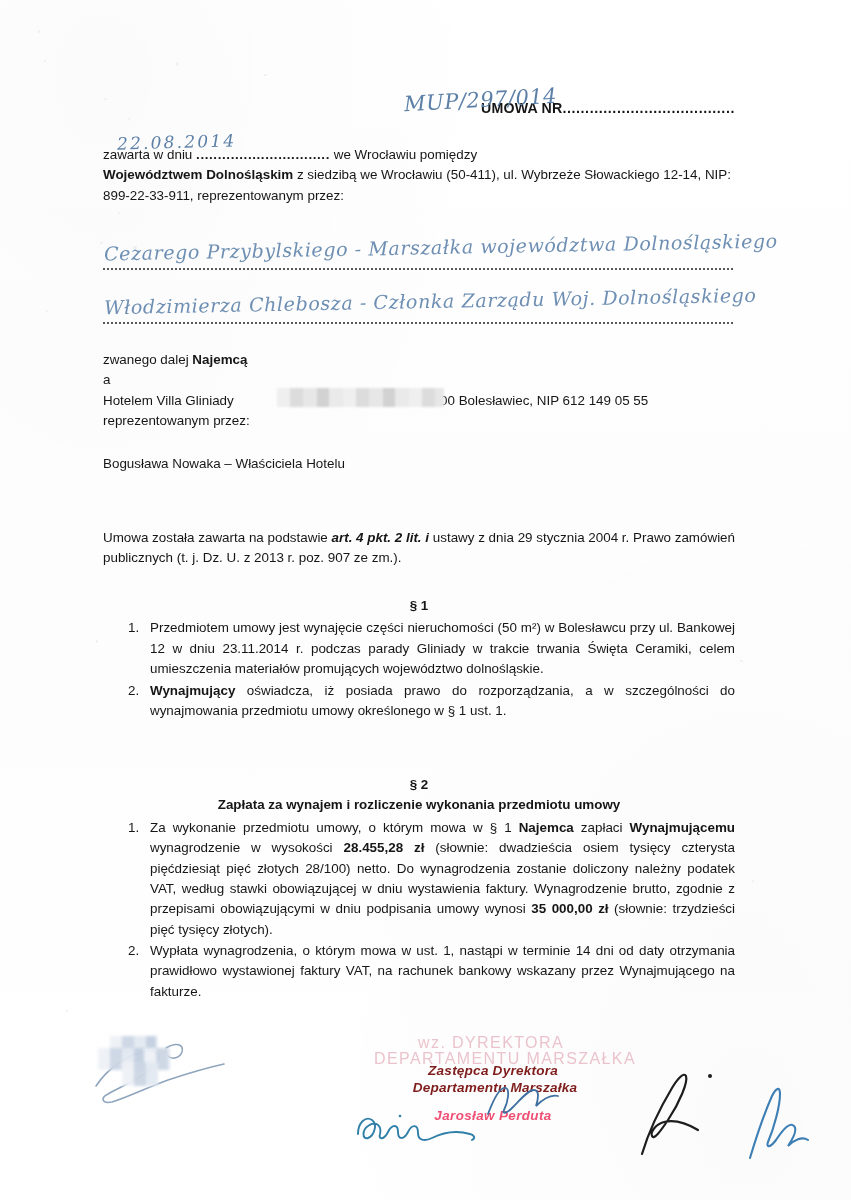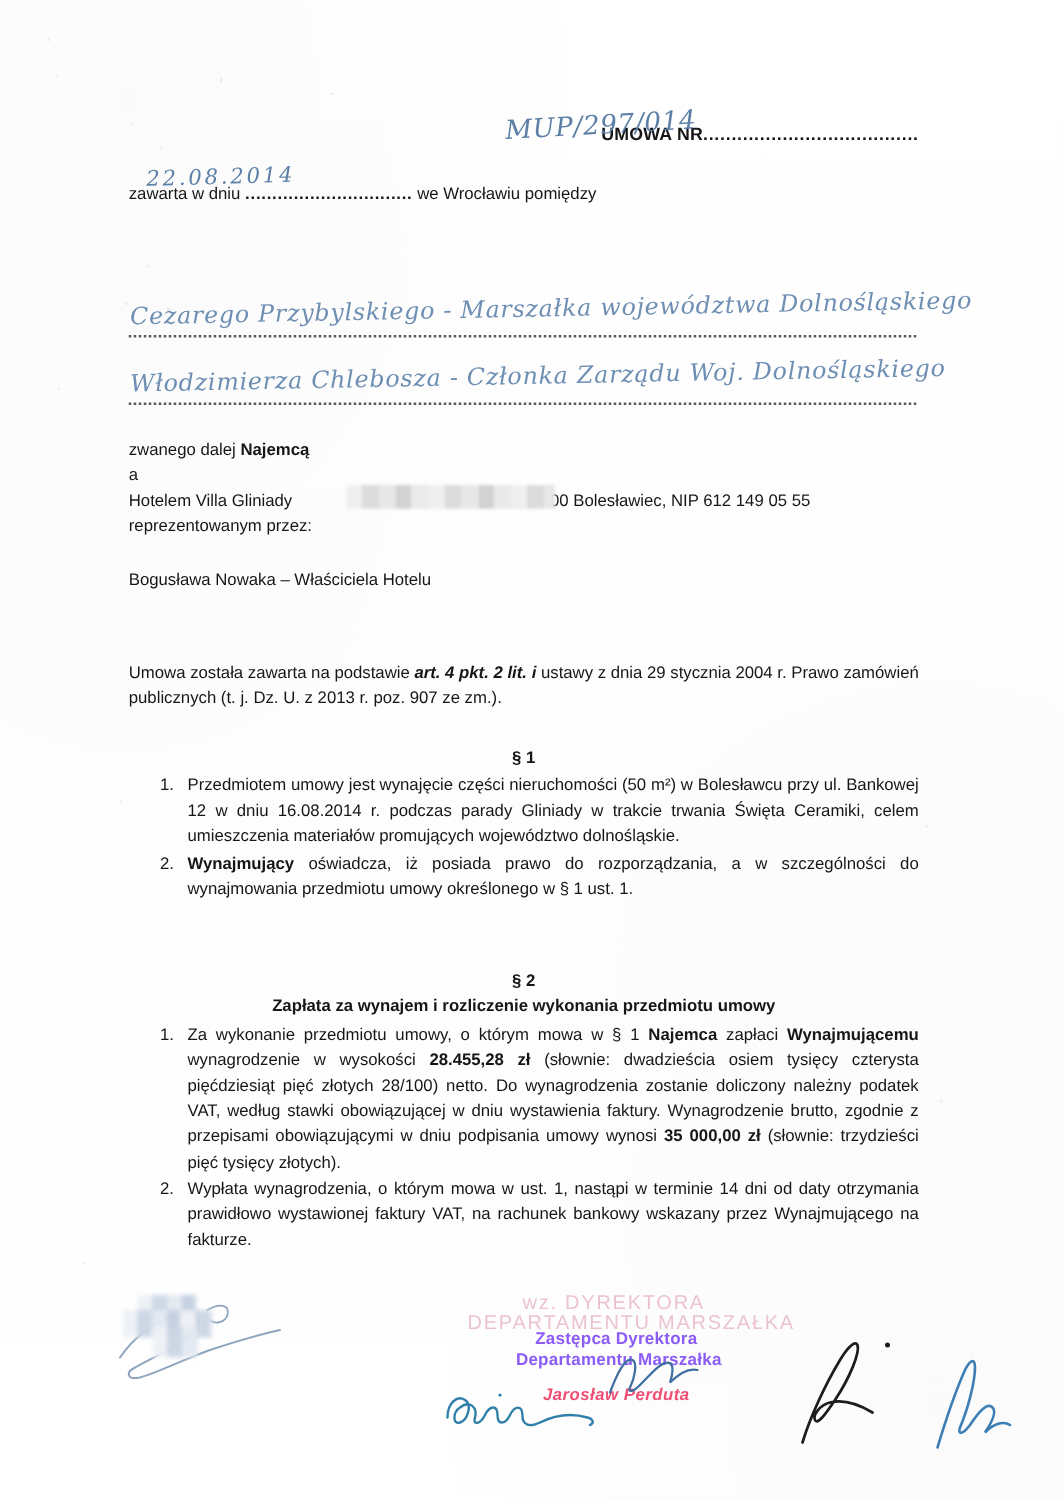--- a/index.html
+++ b/index.html
@@ -145,24 +145,25 @@
     text-align: center;
     white-space: nowrap;
   }
   .stamp-faint {
     color: #e8b9c4;
     font-size: 16px;
     letter-spacing: 1.4px;
     opacity: .85;
   }
   .stamp-main {
-    color: #8b5cf6;
+    color: #7f1d1d;
     font-weight: bold;
     font-size: 13.6px;
     letter-spacing: .2px;
+    font-style: italic;
   }
   .stamp-name {
     color: #ef4f74;
     font-style: italic;
     font-weight: bold;
     font-size: 13.4px;
     letter-spacing: .4px;
   }
   .sig-svg { position: absolute; }
 </style>
@@ -192,20 +193,23 @@
     <div class="title-line">
       <span>UMOWA NR</span><span class="dotfill">......................................</span>
     </div>
 
     <div class="blk" style="top:145px;">
       <p>
         <span>zawarta w dniu</span>
         <span class="dotfill">...............................</span>
         <span>we Wrocławiu pomiędzy</span>
       </p>
+      <p>
+        <span class="b">Województwem Dolnośląskim</span><span> z siedzibą we Wrocławiu (50-411), ul. Wybrzeże Słowackiego 12-14, NIP: 899-22-33-911, reprezentowanym przez:</span>
+      </p>
     </div>
 
     <div class="hand-underline" style="left:0px;top:268px;width:630px;"></div>
     <div class="hand-underline" style="left:0px;top:322px;width:630px;"></div>
 
     <div class="blk" style="top:350px;">
       <p>
         <span>zwanego dalej </span><span class="b">Najemcą</span>
       </p>
       <p>a</p>
@@ -223,21 +227,21 @@
     <div class="blk just" style="top:528px;">
       <p>
         <span>Umowa została zawarta na podstawie </span><span class="bi">art. 4 pkt. 2 lit. i</span><span> ustawy z dnia 29 stycznia 2004 r. Prawo zamówień publicznych (t. j. Dz. U. z 2013 r. poz. 907 ze zm.).</span>
       </p>
     </div>
 
     <div class="blk" style="top:596px;">
       <p class="ctr b">§ 1</p>
       <div style="position:relative;padding-left:47px;margin-top:2px;">
         <span style="position:absolute;left:25px;top:0;">1.</span>
-        <p class="just">Przedmiotem umowy jest wynajęcie części nieruchomości (50 m²) w Bolesławcu przy ul. Bankowej 12 w dniu 16.08.2014 r. podczas parady Gliniady w trakcie trwania Święta Ceramiki, celem umieszczenia materiałów promujących województwo dolnośląskie.</p>
+        <p class="just">Przedmiotem umowy jest wynajęcie części nieruchomości (50 m²) w Bolesławcu przy ul. Bankowej 12 w dniu 23.11.2014 r. podczas parady Gliniady w trakcie trwania Święta Ceramiki, celem umieszczenia materiałów promujących województwo dolnośląskie.</p>
       </div>
       <div style="position:relative;padding-left:47px;margin-top:1px;">
         <span style="position:absolute;left:25px;top:0;">2.</span>
         <p class="just"><span class="b">Wynajmujący</span><span> oświadcza, iż posiada prawo do rozporządzania, a w szczególności do wynajmowania przedmiotu umowy określonego w § 1 ust. 1.</span></p>
       </div>
     </div>
 
     <div class="blk" style="top:775px;">
       <p class="ctr b">§ 2</p>
       <p class="ctr b">Zapłata za wynajem i rozliczenie wykonania przedmiotu umowy</p>

